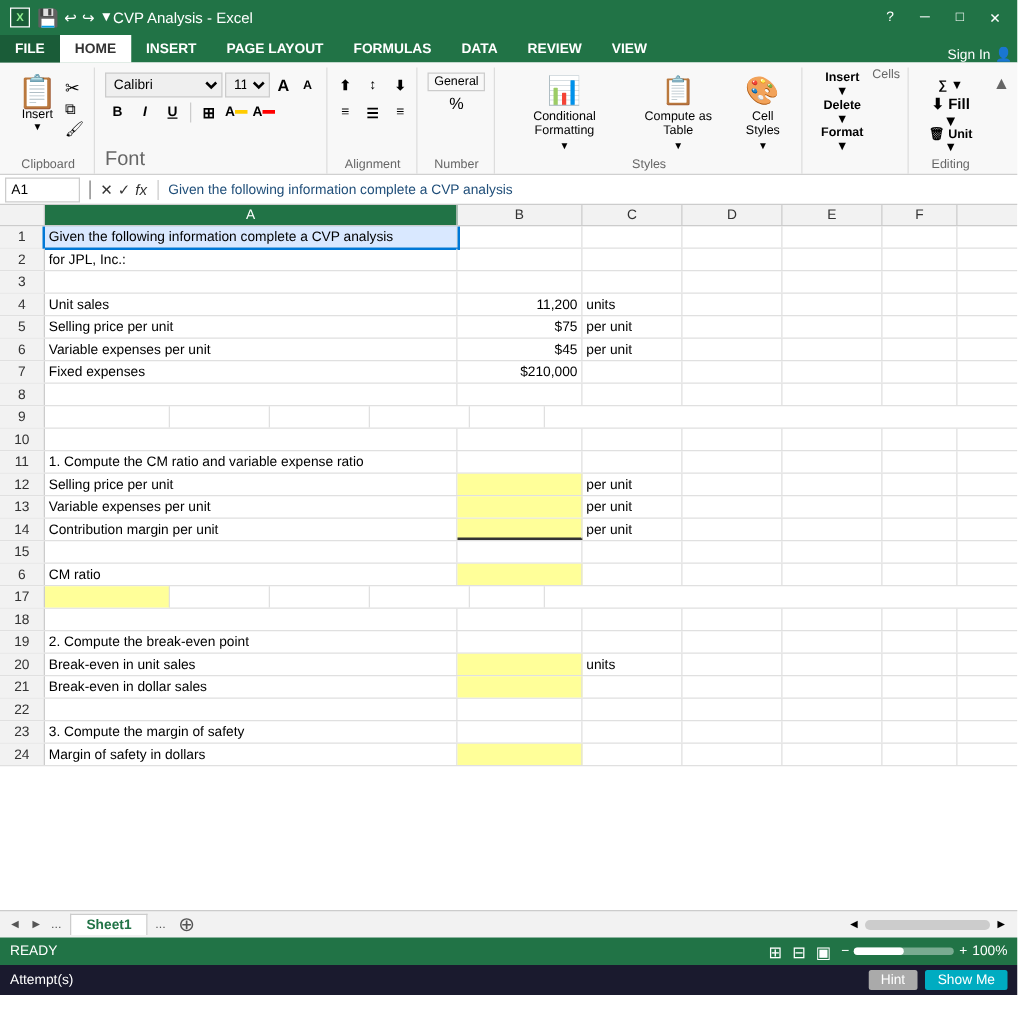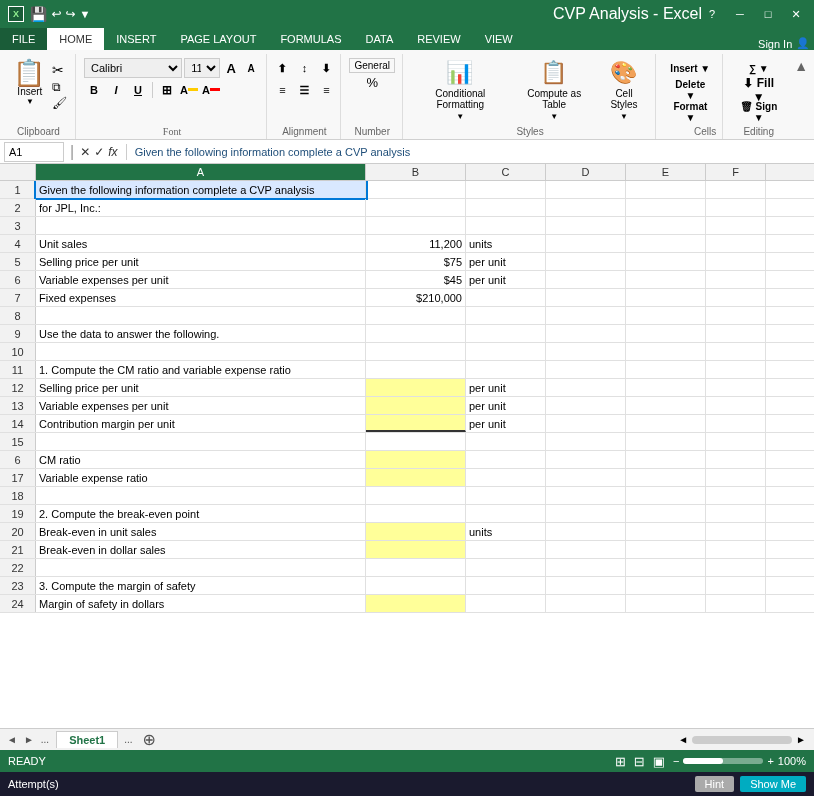--- a/index.html
+++ b/index.html
@@ -10,32 +10,33 @@
       background: #217346;
       color: white;
       height: 28px;
       display: flex;
       align-items: center;
       justify-content: space-between;
       padding: 0 8px;
       font-size: 12px;
     }
     .title-bar-left { display: flex; align-items: center; gap: 6px; }
-    .title-bar-center { flex: 1; text-align: right; font-size: 16px; }
+    .title-bar-center { flex: 1; text-align: left; font-size: 12px; }
     .title-bar-right { display: flex; align-items: center; gap: 8px; }
     .title-bar-icon { width: 16px; height: 16px; background: #1a5c38; border: 1px solid #fff; display: flex; align-items: center; justify-content: center; font-size: 10px; font-weight: bold; }
     .win-btn { width: 20px; height: 20px; display: flex; align-items: center; justify-content: center; cursor: pointer; font-size: 11px; }
     .ribbon-tab {
       padding: 3px 12px;
       font-size: 11px;
       color: white;
       cursor: pointer;
       height: 22px;
       display: flex;
       align-items: center;
+      font-weight: bold;
     }
     .ribbon-tab.active {
       background: #fff;
       color: #333;
     }
     .signin { color: white; font-size: 11px; margin-left: auto; margin-right: 4px; display: flex; align-items: center; gap: 4px; }
 
     
     .ribbon {
       background: #f8f8f8;
@@ -324,21 +325,21 @@
       <div style="display:flex;gap:2px;align-items:center;">
         <button class="fmt-btn bold">B</button>
         <button class="fmt-btn italic">I</button>
         <button class="fmt-btn underline">U</button>
         <div style="width:1px;background:#ccc;height:16px;margin:0 2px;"></div>
         <button class="fmt-btn" style="font-size:12px;">⊞</button>
         <button class="fmt-btn" style="font-size:11px;">A<span style="color:#ffcc00;font-size:6px;display:block;height:3px;background:#ffcc00;width:12px;margin-top:-2px;"></span></button>
         <button class="fmt-btn" style="font-size:11px;">A<span style="color:red;font-size:6px;display:block;height:3px;background:red;width:12px;margin-top:-2px;"></span></button>
       </div>
     </div>
-    <div style="font-size:10px;color:#666;padding-bottom:2px;width:100%;text-align:center;font-family:Liberation Serif, serif;">Font</div>
+    <div style="font-size:16px;color:#666;padding-bottom:2px;width:100%;text-align:left;">Font</div>
   </div>
 
   <div style="display:flex;flex-direction:column;border-right:1px solid #ddd;padding:0 6px;align-items:center;min-width:70px;">
     <div style="flex:1;padding-top:4px;display:flex;flex-direction:column;gap:2px;">
       <div style="display:flex;gap:2px;">
         <button class="fmt-btn">⬆</button>
         <button class="fmt-btn">↕</button>
         <button class="fmt-btn">⬇</button>
       </div>
       <div style="display:flex;gap:2px;">
@@ -372,34 +373,34 @@
       </div>
       <div style="display:flex;flex-direction:column;align-items:center;cursor:pointer;padding:2px 4px;min-width:40px;height:60px;justify-content:flex-start;gap:2px;">
         <span style="font-size:22px;">🎨</span>
         <span style="font-size:10px;text-align:center;">Cell Styles</span>
         <span style="font-size:8px;">▼</span>
       </div>
     </div>
     <div style="font-size:10px;color:#666;padding-bottom:2px;">Styles</div>
   </div>
 
-  <div style="display:flex;flex-direction:column;border-right:1px solid #ddd;padding:0 6px;align-items:flex-end;min-width:55px;">
+  <div style="display:flex;flex-direction:row;border-right:1px solid #ddd;padding:0 6px;align-items:flex-start;min-width:55px;">
     <div style="flex:1;padding-top:4px;display:flex;flex-direction:column;gap:2px;align-items:center;">
       <button class="fmt-btn" style="width:auto;padding:2px 4px;font-size:10px;">Insert ▼</button>
       <button class="fmt-btn" style="width:auto;padding:2px 4px;font-size:10px;">Delete ▼</button>
       <button class="fmt-btn" style="width:auto;padding:2px 4px;font-size:10px;">Format ▼</button>
     </div>
     <div style="font-size:10px;color:#666;padding-bottom:2px;">Cells</div>
   </div>
 
   <div style="display:flex;flex-direction:column;padding:0 6px;align-items:center;min-width:60px;">
     <div style="flex:1;padding-top:4px;display:flex;flex-direction:column;gap:2px;align-items:center;">
       <button class="fmt-btn" style="width:auto;padding:2px 4px;font-size:10px;">∑ ▼</button>
       <button class="fmt-btn" style="width:auto;padding:2px 4px;font-size:12px;">⬇ Fill ▼</button>
-      <button class="fmt-btn" style="width:auto;padding:2px 4px;font-size:10px;">🗑 Sign ▼</button>
+      <button class="fmt-btn" style="width:auto;padding:2px 4px;font-size:10px;">🗑 Unit ▼</button>
     </div>
     <div style="font-size:10px;color:#666;padding-bottom:2px;">Editing</div>
   </div>
 
   <div style="margin-left:auto;display:flex;align-items:flex-start;padding-top:4px;">
     <button style="background:none;border:none;cursor:pointer;font-size:14px;color:#666;">▲</button>
   </div>
 </div>
 
 <div class="formula-bar">
@@ -494,21 +495,20 @@
         <div class="row-num">8</div>
         <div class="cell cell-a"></div>
         <div class="cell cell-b"></div>
         <div class="cell cell-c"></div>
         <div class="cell cell-d"></div>
         <div class="cell cell-e"></div>
         <div class="cell cell-f"></div>
       </div>
       <div class="sheet-row">
         <div class="row-num">9</div>
-        <div class="cell cell-a">Use the data to answer the following.</div>
         <div class="cell cell-b"></div>
         <div class="cell cell-c"></div>
         <div class="cell cell-d"></div>
         <div class="cell cell-e"></div>
         <div class="cell cell-f"></div>
       </div>
       <div class="sheet-row">
         <div class="row-num">10</div>
         <div class="cell cell-a"></div>
         <div class="cell cell-b"></div>
@@ -566,21 +566,20 @@
         <div class="row-num">6</div>
         <div class="cell cell-a">CM ratio</div>
         <div class="cell cell-b yellow"></div>
         <div class="cell cell-c"></div>
         <div class="cell cell-d"></div>
         <div class="cell cell-e"></div>
         <div class="cell cell-f"></div>
       </div>
       <div class="sheet-row">
         <div class="row-num">17</div>
-        <div class="cell cell-a">Variable expense ratio</div>
         <div class="cell cell-b yellow"></div>
         <div class="cell cell-c"></div>
         <div class="cell cell-d"></div>
         <div class="cell cell-e"></div>
         <div class="cell cell-f"></div>
       </div>
       <div class="sheet-row">
         <div class="row-num">18</div>
         <div class="cell cell-a"></div>
         <div class="cell cell-b"></div>

